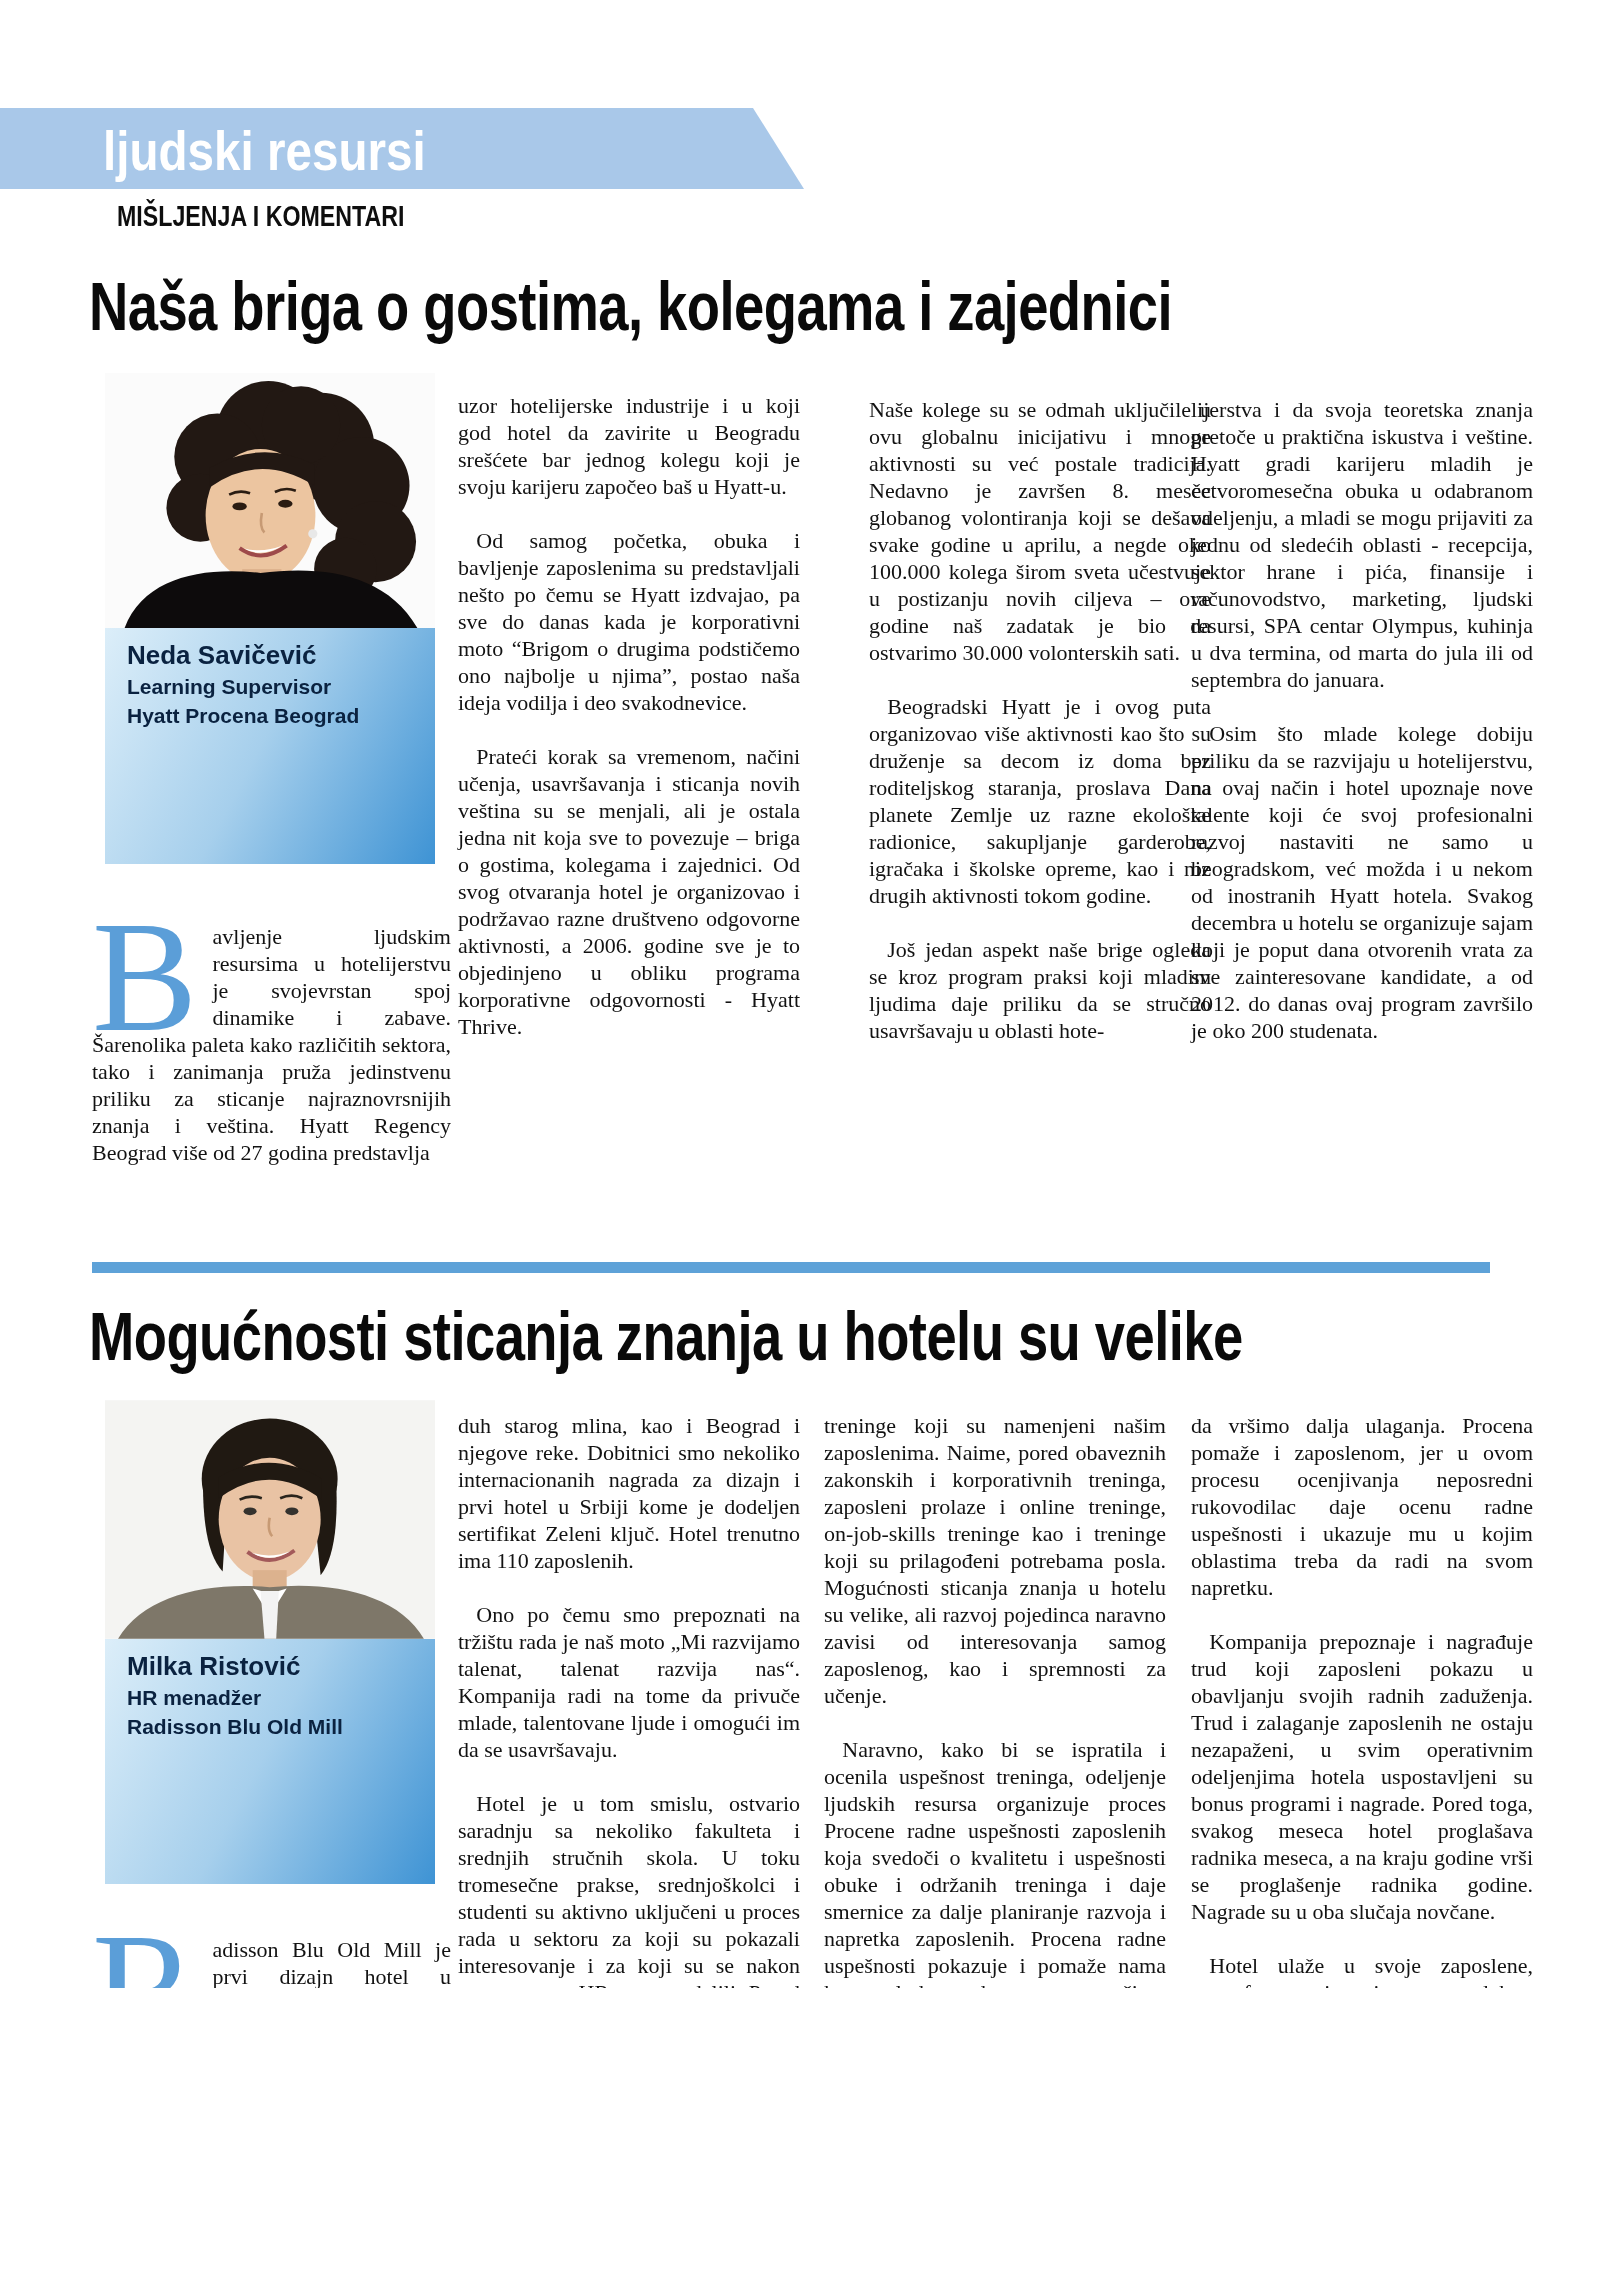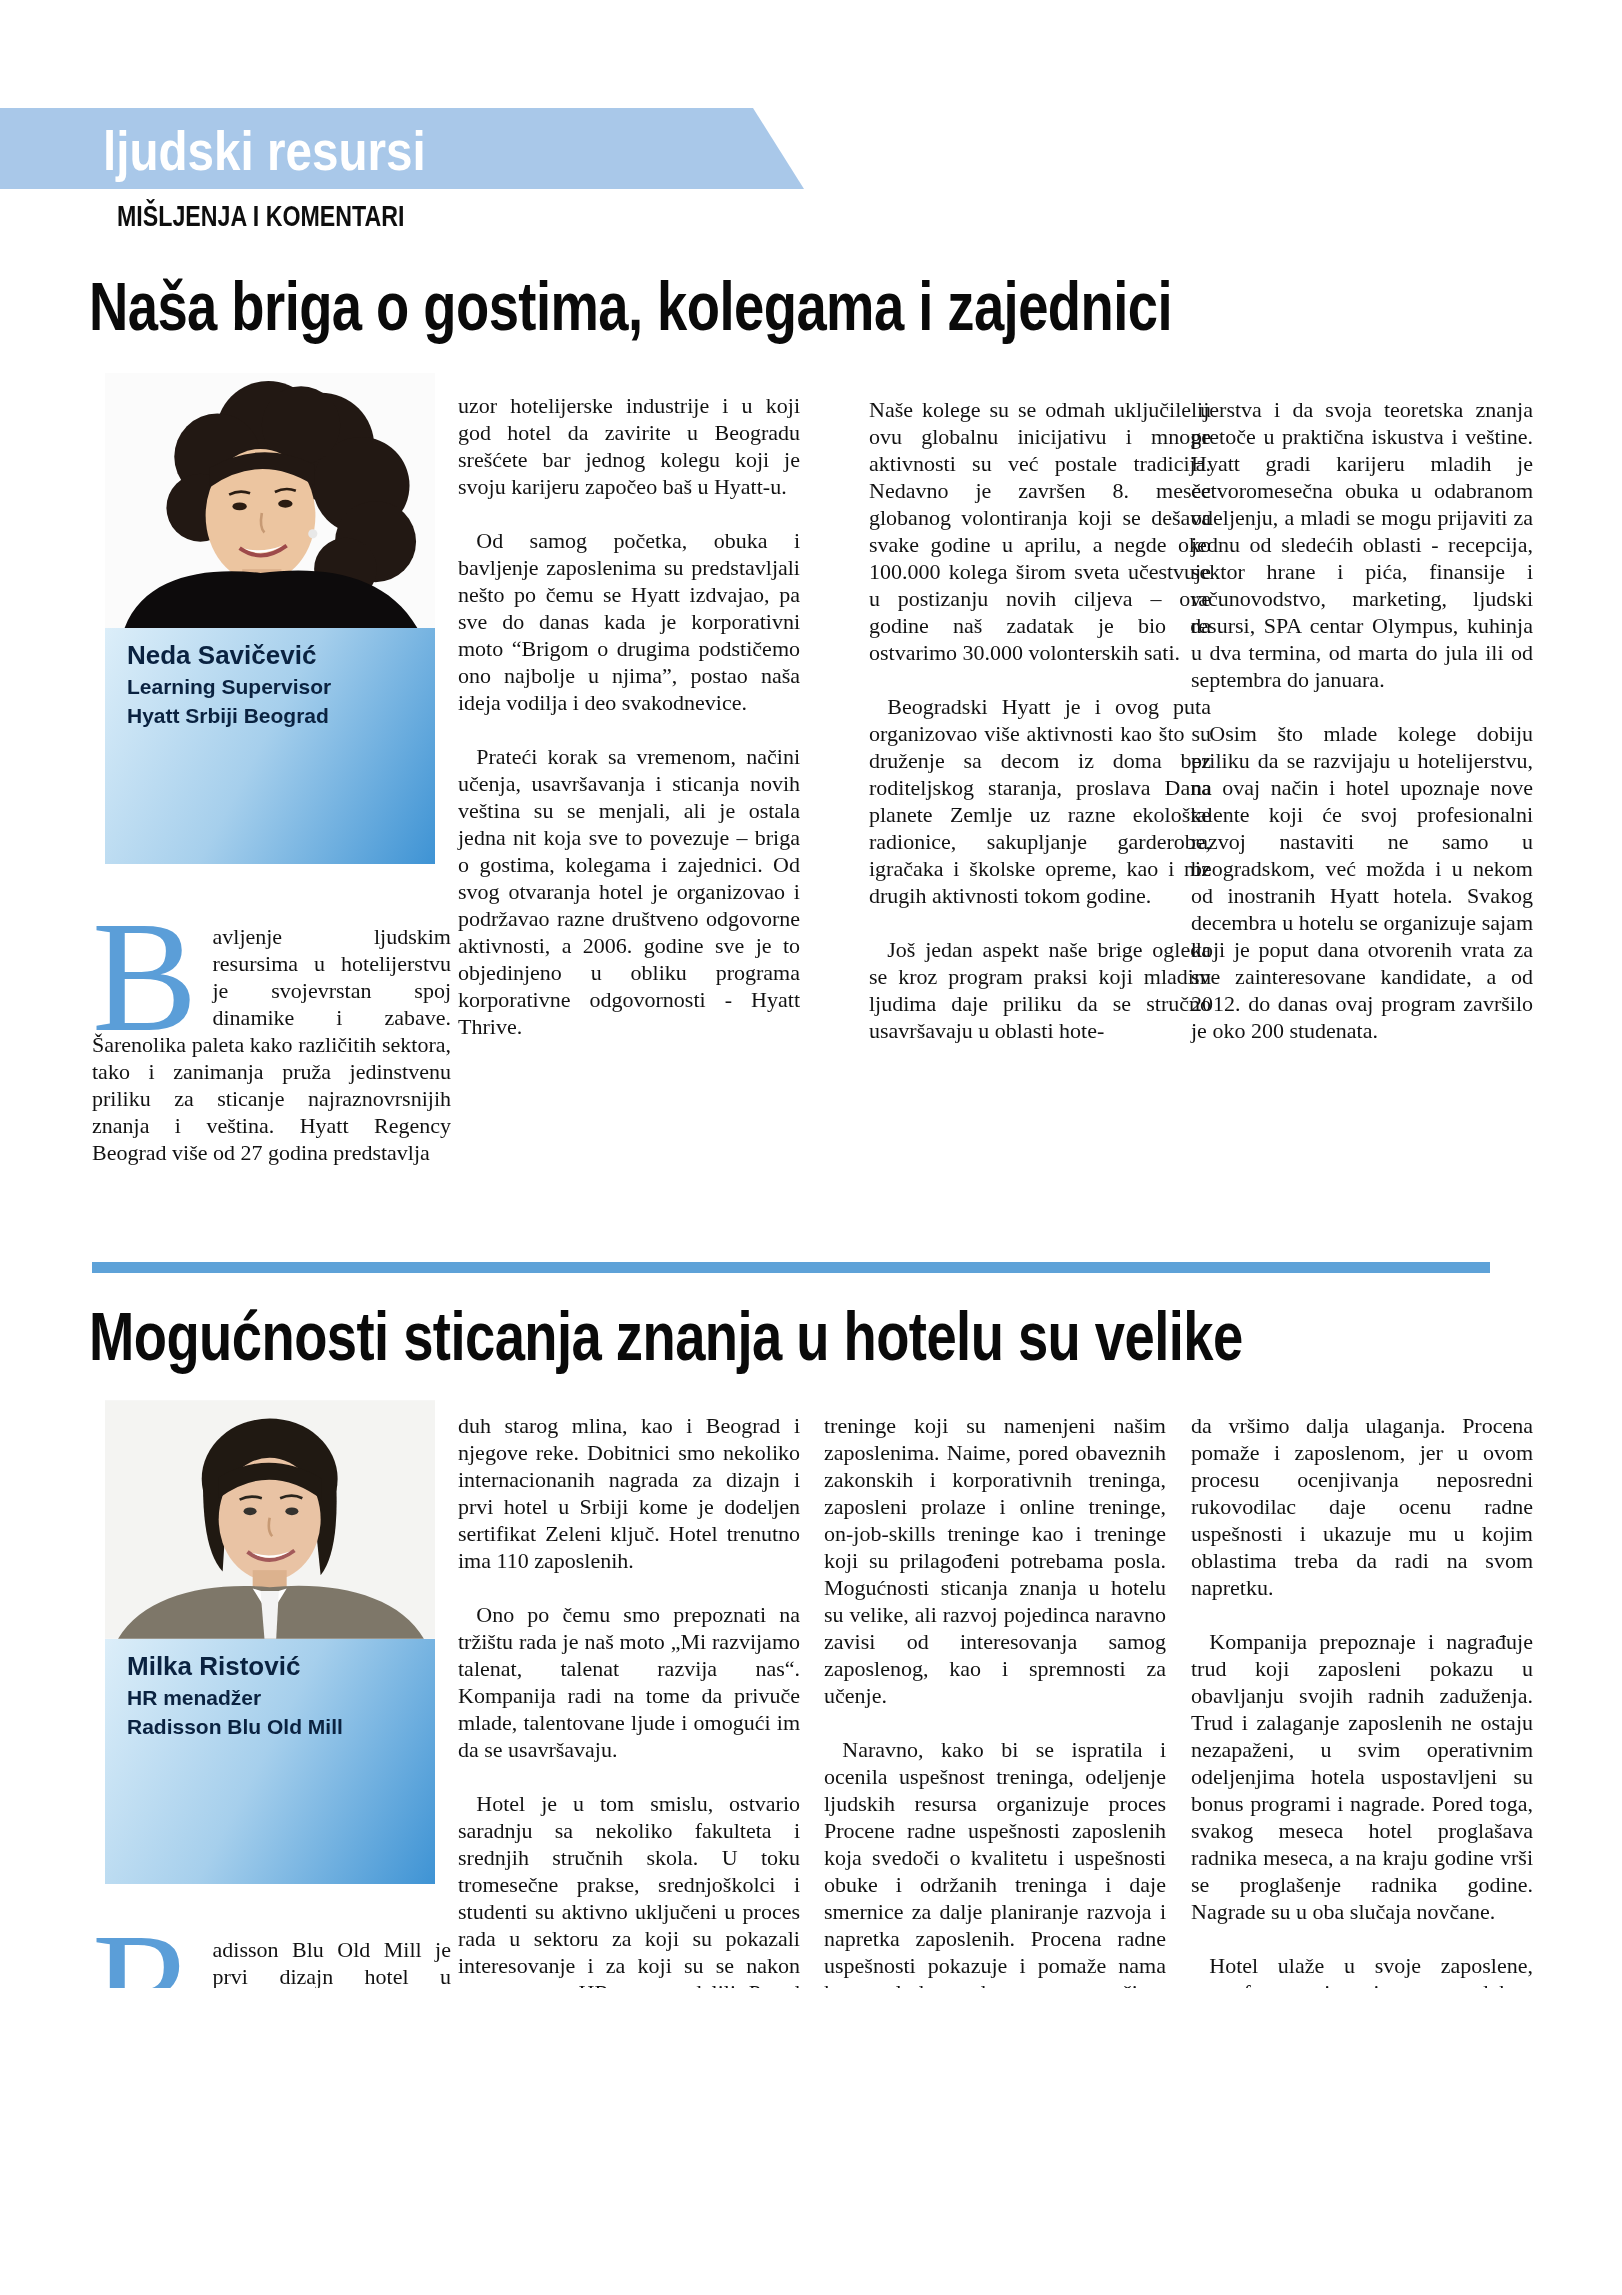--- a/index.html
+++ b/index.html
@@ -99,21 +99,21 @@
       <path d="M212 268 Q240 284 272 264 Q240 276 212 268 Z" fill="#ffffff"></path>
 
       <circle cx="318" cy="246" r="7" fill="#e8e8e8"></circle>
 
       <rect x="210" y="300" width="60" height="34" fill="#ddb18c"></rect>
       <path d="M30 390 C60 312 150 296 238 306 C330 294 430 306 478 390 Z" fill="#0d0b0c"></path>
     </svg>
     <div class="caption" style="height:236px;">
       <div class="name">Neda Savičević</div>
       <div class="role">Learning Supervisor</div>
-      <div class="company">Hyatt Srbiji Beograd</div>
+      <div class="company">Hyatt Procena Beograd</div>
     </div>
   </div>
 
   <div class="body-col" style="left:92px;top:923px;width:359px;">
     <p>
       <span class="dropcap-box">
         <span class="dropcap-glyph">B</span>
       </span><span>avljenje ljudskim resursima u hotelijerstvu je svojevrstan spoj dinamike i zabave. Šarenolika paleta kako različitih sektora, tako i zanimanja pruža jedinstvenu priliku za sticanje najraznovrsnijih znanja i veština. Hyatt Regency Beograd više od 27 godina predstavlja</span>
     </p>
   </div>

